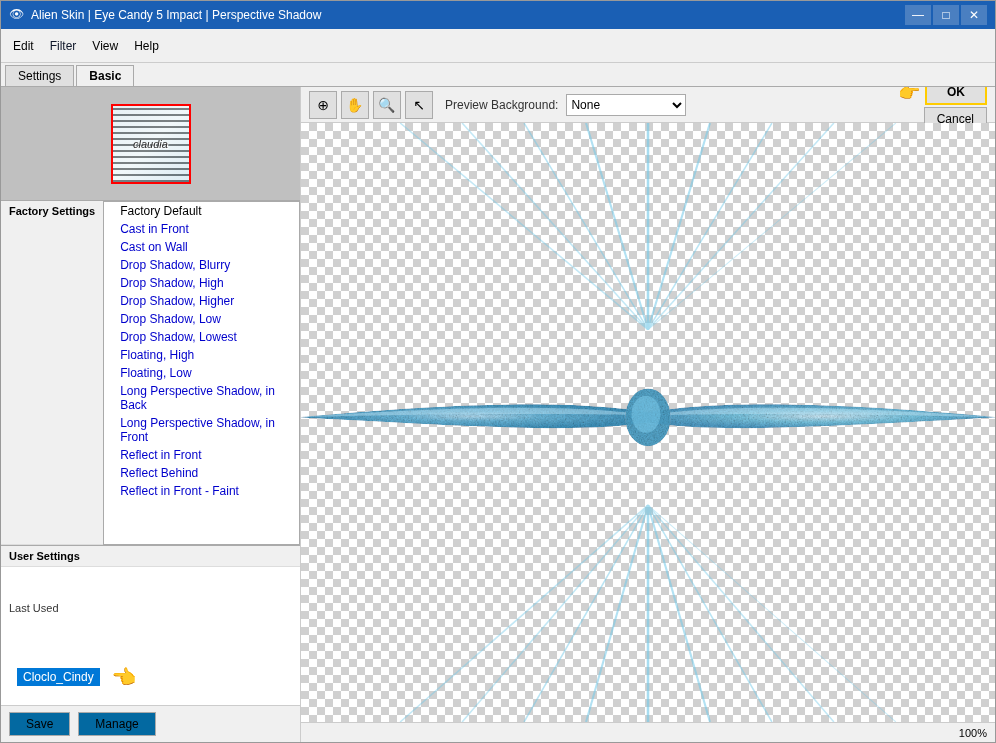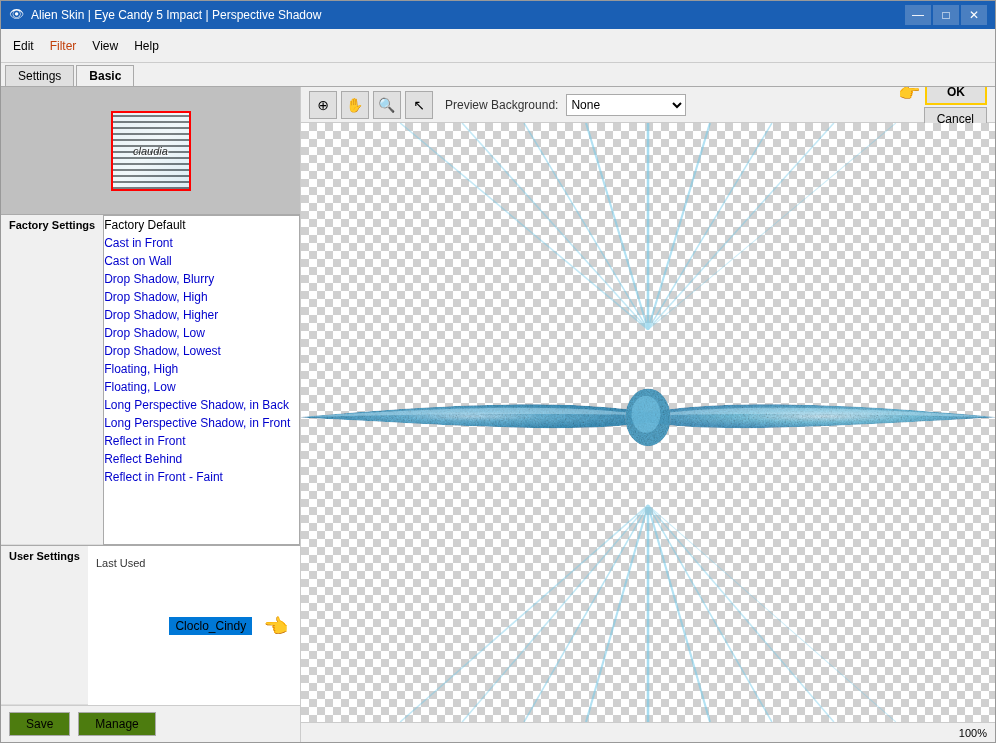--- a/index.html
+++ b/index.html
@@ -23,43 +23,43 @@
     .tab { padding: 3px 12px; border: 1px solid #aaa; border-bottom: none; background: #e0e0e0; cursor: pointer; font-size: 12px; margin-right: 2px; margin-top: 28px; }
     .tab.active { background: #f0f0f0; font-weight: bold; }
 
     
     .main-content { display: flex; flex: 1; overflow: hidden; }
 
     
     .left-panel { width: 300px; flex-shrink: 0; display: flex; flex-direction: column; border-right: 1px solid #ccc; }
 
     
-    .thumbnail-area { height: 128px; background: #c0c0c0; border-bottom: 1px solid #aaa; display: flex; align-items: center; justify-content: center; position: relative; }
+    .thumbnail-area { height: 114px; background: #c0c0c0; border-bottom: 1px solid #aaa; display: flex; align-items: center; justify-content: center; position: relative; }
     .thumbnail-img { width: 80px; height: 80px; border: 2px solid red; background: linear-gradient(135deg, #b0d0e0 0%, #d0e8f0 50%, #90c0d8 100%); display: flex; align-items: center; justify-content: center; overflow: hidden; }
     .thumbnail-stripes { width: 100%; height: 100%; background: repeating-linear-gradient(0deg, #555 0px, #555 2px, #fff 2px, #fff 6px); opacity: 0.7; }
 
     
     .settings-section { flex: 1; display: flex; flex-direction: row; overflow: hidden; }
     .settings-label { padding: 4px 8px; font-weight: bold; font-size: 11px; background: #f0f0f0; border-bottom: 1px solid #ddd; }
     .settings-list-container { flex: 1; overflow-y: scroll; border: 1px solid #aaa; margin: 0; background: white; }
     .settings-list-container::-webkit-scrollbar { width: 16px; }
     .settings-list-container::-webkit-scrollbar-track { background: #f0f0f0; }
     .settings-list-container::-webkit-scrollbar-thumb { background: #c0c0c0; border: 1px solid #999; }
-    .list-item { padding: 2px 0; color: #0000cc; cursor: pointer; font-size: 12px; }
+    .list-item { padding: 2px 16px; color: #0000cc; cursor: pointer; font-size: 12px; }
     .list-item-black { color: #000000 !important; }
 
     
-    .user-settings-section { height: 160px; border-top: 1px solid #aaa; background: white; display: flex; flex-direction: row; }
+    .user-settings-section { height: 160px; border-top: 1px solid #aaa; background: white; display: flex; flex-direction: column; justify-content: space-between; }
     .user-settings-label { padding: 4px 8px; font-weight: bold; font-size: 11px; background: #f0f0f0; border-bottom: 1px solid #ddd; }
     .last-used-label { padding: 11px 8px; font-size: 11px; color: #333; }
-    .user-item { margin: 17px 8px; padding: 2px 6px; background: #0078d7; color: #000000; display: inline-flex; align-items: center; cursor: pointer; font-size: 12px; position: relative; }
+    .user-item { margin: 17px 8px; padding: 2px 6px; background: #0078d7; color: #ffffff; display: inline-flex; align-items: center; cursor: pointer; font-size: 12px; position: relative; }
 
     
     .bottom-buttons { padding: 6px 8px; display: flex; gap: 8px; background: #f0f0f0; border-top: 1px solid #ccc; flex-shrink: 0; }
-    .btn { padding: 4px 16px; background: #4d7c0f; border: 1px solid #aaa; cursor: pointer; font-size: 12px; min-width: 60px; }
+    .btn { padding: 4px 16px; background: #0369a1; border: 1px solid #aaa; cursor: pointer; font-size: 12px; min-width: 60px; }
 
     
     .right-panel { flex: 1; display: flex; flex-direction: column; overflow: hidden; }
 
     
     .toolbar { height: 36px; background: #f0f0f0; border-bottom: 1px solid #ccc; display: flex; align-items: center; padding: 0 8px; gap: 4px; flex-shrink: 0; }
     .tool-btn { width: 28px; height: 28px; background: #e0e0e0; border: 1px solid #aaa; cursor: pointer; display: flex; align-items: center; justify-content: center; font-size: 14px; }
     .preview-bg-label { margin-left: 8px; font-size: 12px; color: #333; }
     .preview-bg-select { margin-left: 4px; padding: 2px 0; border: 1px solid #aaa; background: white; font-size: 12px; min-width: 120px; }
     .ok-btn { margin-left: auto; padding: 4px 20px; background: #e0e0e0; border: 2px solid #ffcc00; cursor: pointer; font-size: 12px; font-weight: bold; display: flex; align-items: center; gap: 4px; }
@@ -81,21 +81,21 @@
     <span class="title-bar-title">Alien Skin | Eye Candy 5 Impact | Perspective Shadow</span>
     <div class="title-bar-controls">
       <button class="title-bar-btn">—</button>
       <button class="title-bar-btn">□</button>
       <button class="title-bar-btn close">✕</button>
     </div>
   </div>
 
   <div class="menu-bar">
     <span class="menu-item">Edit</span>
-    <span class="menu-item" style="color: #c2410c;">Filter</span>
+    <span class="menu-item" style="color: #0f172a;">Filter</span>
     <span class="menu-item">View</span>
     <span class="menu-item">Help</span>
   </div>
 
   <div class="tab-bar">
     <div class="tab">Settings</div>
     <div class="tab active">Basic</div>
   </div>
 
   <div class="main-content">

